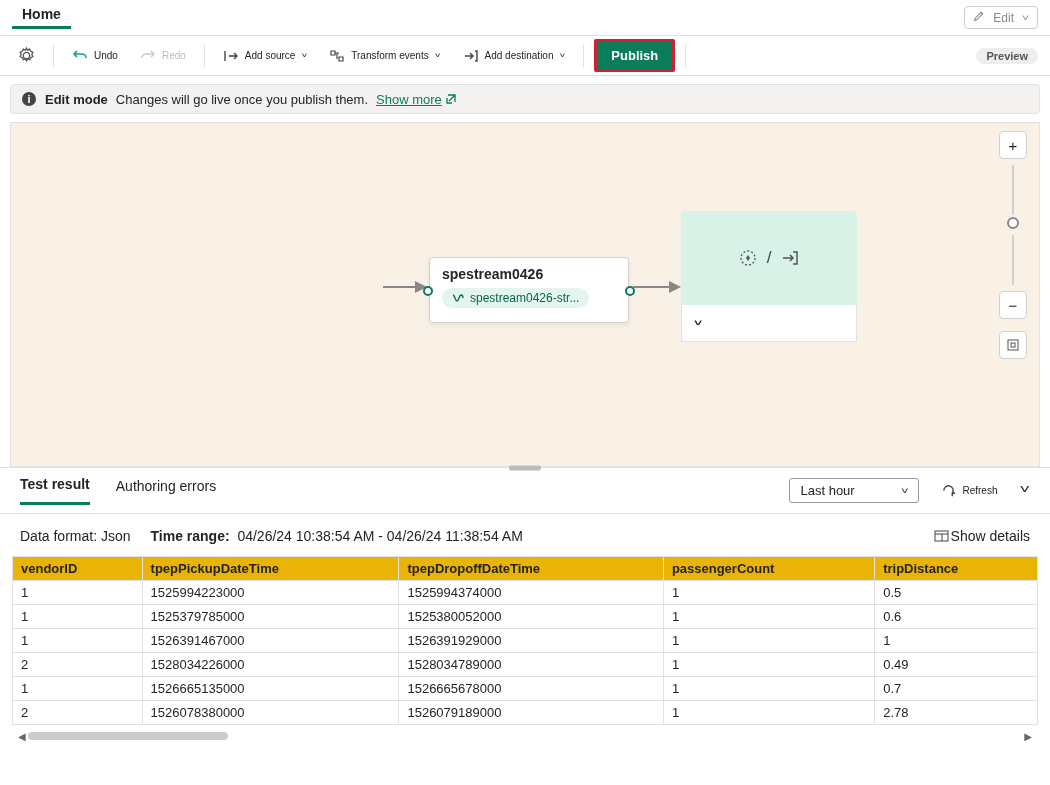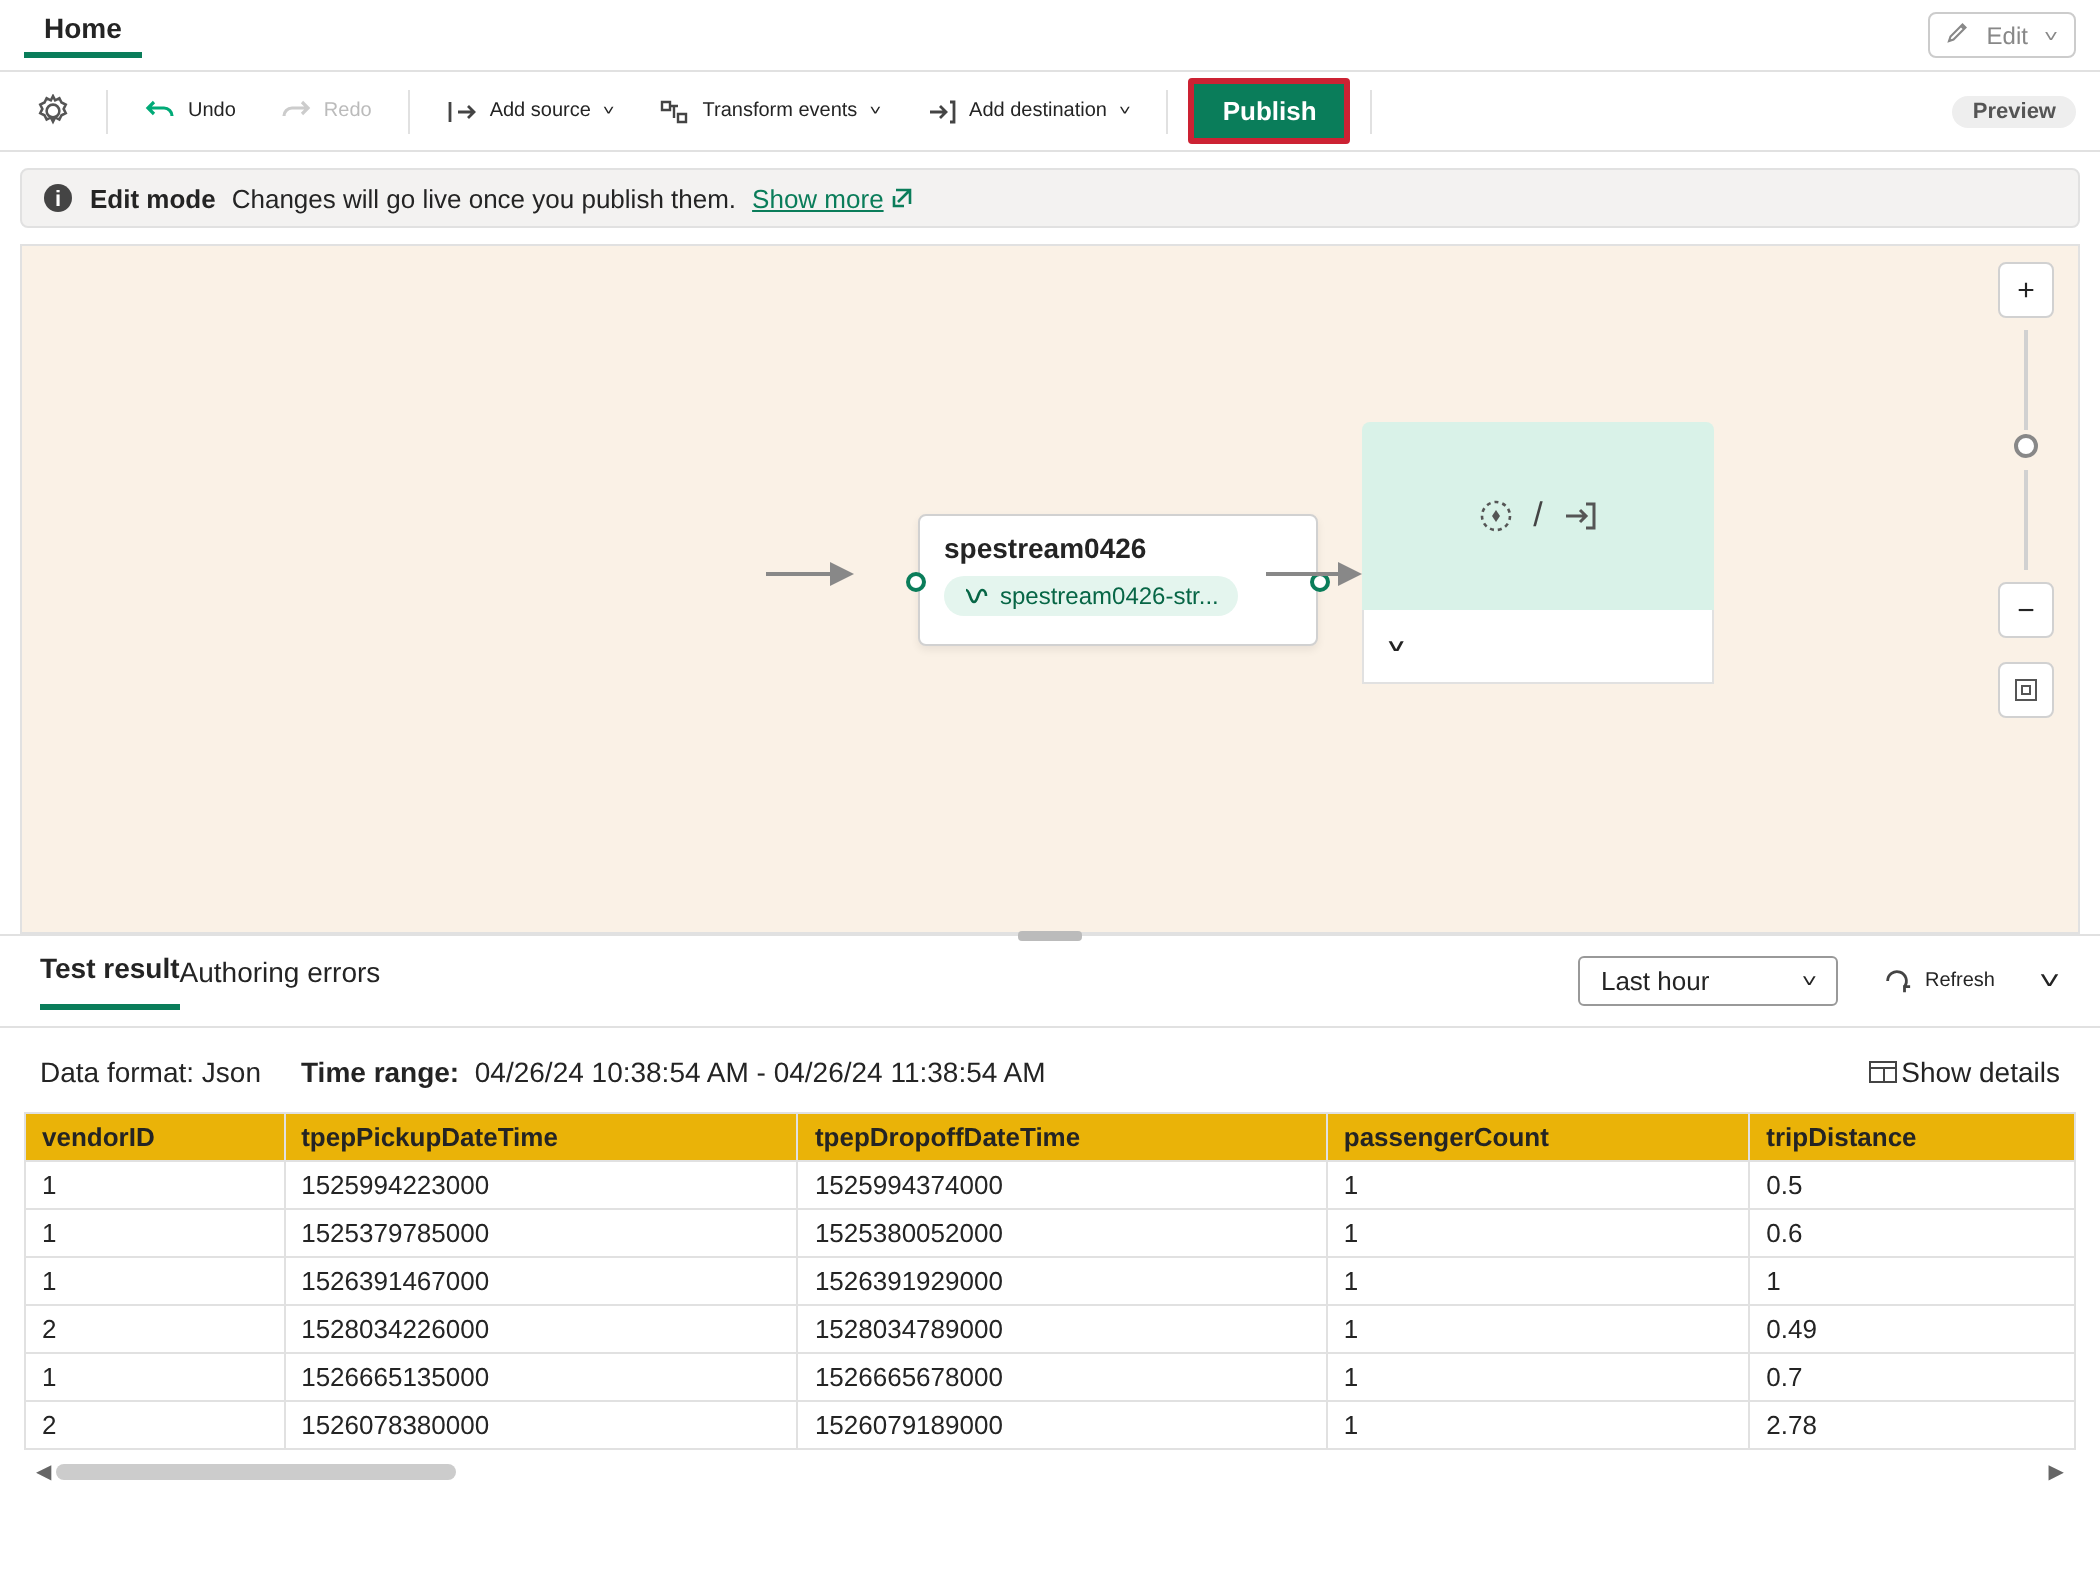--- a/index.html
+++ b/index.html
@@ -26,34 +26,34 @@
   
   .canvas-wrap { position: relative; height: 345px; background: #faf1e6; border: 1px solid #e1e1e1; margin: 0 10px; }
   .zoom-rail { position: absolute; right: 12px; top: 8px; display: flex; flex-direction: column; align-items: center; gap: 6px; }
   .zoom-btn { width: 28px; height: 28px; border: 1px solid #d1d1d1; border-radius: 4px; background: #fff; display: flex; align-items: center; justify-content: center; font-size: 15px; cursor: pointer; }
   .zoom-line { width: 2px; height: 50px; background: #d1d1d1; }
   .zoom-knob { width: 12px; height: 12px; background: #fff; border: 2px solid #888; border-radius: 50%; margin-top: -4px; }
 
   .node { position: absolute; background: #fff; border: 1px solid #333; border-radius: 4px; }
   .source-node { left: 168px; top: 130px; width: 200px; height: 70px; padding: 10px 12px; font-size: 14px; font-weight: 600; display: flex; flex-direction: column; gap: 4px; }
   .source-icons { display: flex; gap: 8px; align-self: flex-end; color: #555; margin-top: auto; }
-  .mid-node { left: 418px; top: 134px; width: 200px; height: 66px; border-color: #d1d1d1; box-shadow: 0 2px 4px rgba(0,0,0,.07); padding: 8px 12px; margin-left: 30px; }
+  .mid-node { left: 418px; top: 134px; width: 200px; height: 66px; border-color: #d1d1d1; box-shadow: 0 2px 4px rgba(0,0,0,.07); padding: 8px 12px; }
   .mid-title { font-weight: 600; font-size: 14px; }
   .pill { display: inline-flex; align-items: center; gap: 6px; background: #e4f5ee; color: #076646; padding: 3px 10px; border-radius: 12px; font-size: 12px; margin-top: 6px; }
   .dest-group { position: absolute; left: 670px; top: 88px; width: 176px; }
   .dest-top { height: 94px; background: #d9f2e8; display: flex; align-items: center; justify-content: center; gap: 10px; font-size: 17px; color: #444; border-radius: 4px 4px 0 0; }
   .dest-bottom { background: #fff; border: 1px solid #e1e1e1; border-top: none; padding: 10px 12px; font-size: 14px; font-weight: 600; display: flex; align-items: center; justify-content: space-between; }
   .port { position: absolute; width: 10px; height: 10px; background: #fff; border: 2px solid #0a7d5a; border-radius: 50%; }
   svg.connector { position: absolute; pointer-events: none; }
 
   .grip { position: absolute; left: 50%; top: 0px; transform: translate(-50%, -50%); width: 32px; height: 5px; background: #bbb; border-radius: 2px; }
 
   
   .results { border-top: 1px solid #e1e1e1; margin-top: 0; position: relative; }
-  .res-tabs { display: flex; align-items: center; padding: 0 20px; height: 46px; border-bottom: 1px solid #e1e1e1; justify-content: flex-end; }
+  .res-tabs { display: flex; align-items: center; padding: 0 20px; height: 46px; gap: 26px; border-bottom: 1px solid #e1e1e1; justify-content: flex-end; }
   .res-tab { font-size: 14px; padding-bottom: 10px; }
   .res-tab.active { font-weight: 600; border-bottom: 3px solid #0a7d5a; }
   .res-right { margin-left: auto; display: flex; align-items: center; gap: 14px; }
   .sel { border: 1px solid #999; border-radius: 3px; padding: 4px 10px; width: 130px; display: flex; justify-content: space-between; align-items: center; }
 
   .meta-row { display: flex; align-items: center; padding: 14px 20px 8px 20px; gap: 20px; font-size: 14px; }
   .meta-row .show { margin-left: auto; display: flex; align-items: center; gap: 2px; }
 
   .tbl-wrap { margin: 4px 12px 0 12px; overflow-x: auto; position: relative; }
   table { width: 100%; min-width: 1000px; border-collapse: collapse; font-size: 13px; }

